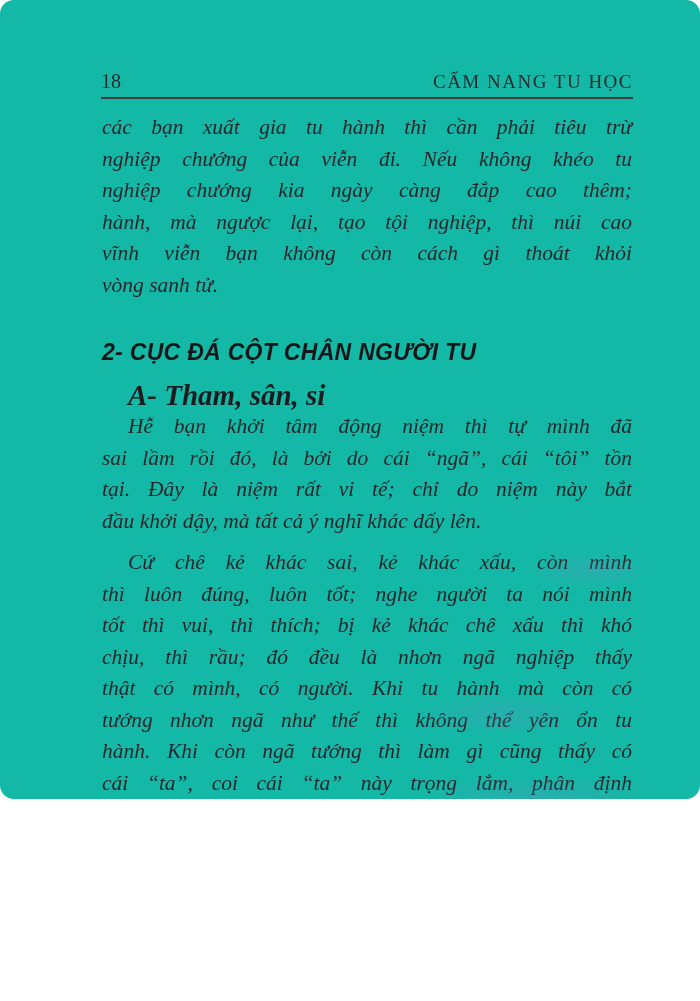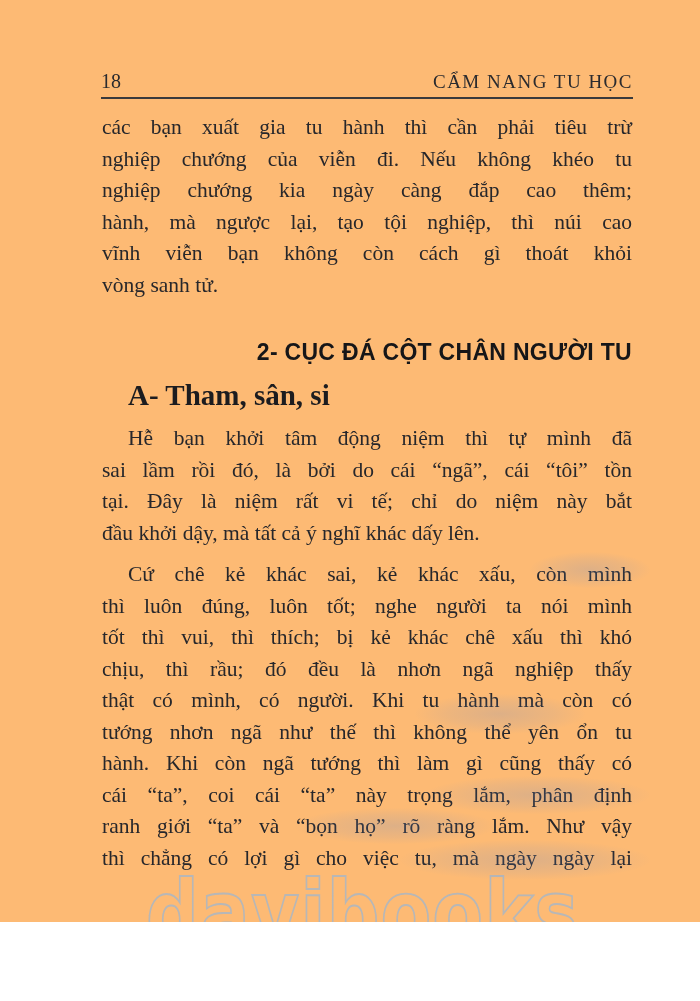--- a/index.html
+++ b/index.html
@@ -1,24 +1,25 @@
 <!DOCTYPE html>
 <html lang="vi"><head>
 <meta charset="utf-8">
 <style>
   html, body { margin: 0; padding: 0; background: #ffffff; }
 
   .page {
     position: relative;
     width: 700px;
-    height: 922px;
-    background: #fdba74;
+    height: 799px;
+    background: #14b8a6;
     overflow: hidden;
     font-family: "Liberation Serif", serif;
     color: #27272b;
+    border-radius: 14px;
   }
 
   
   .header {
     position: absolute;
     left: 101px;
     top: 70px;
     width: 532px;
     display: flex;
     justify-content: space-between;
@@ -34,20 +35,21 @@
   }
 
   
   .body-col {
     position: absolute;
     left: 102px;
     top: 112px;
     width: 530px;
     font-size: 21.5px;
     line-height: 31.5px;
+    font-style: italic;
   }
   .para { margin: 0; padding: 0; }
   .line {
     text-align: justify;
     text-align-last: justify;
     white-space: nowrap;
     height: 31.5px;
   }
   .line.last {
     text-align: center;
@@ -56,31 +58,30 @@
   .line.indent { text-indent: 26px; }
 
   .section-heading {
     margin: 36px 0 0 0;
     font-family: "Liberation Sans", sans-serif;
     font-weight: 600;
     font-size: 23px;
     line-height: 30px;
     letter-spacing: 0.3px;
     color: #161618;
-    text-align: right;
   }
   .subsection-heading {
     margin: 13px 0 0 26px;
     font-family: "Liberation Serif", serif;
     font-weight: bold;
     font-size: 29px;
     line-height: 31px;
     color: #1c1c1f;
   }
-  .para-2 { margin-top: 12px; }
+  .para-2 { }
   .para-3 { margin-top: 10px; }
 
   
   .bleed {
     position: absolute;
     pointer-events: none;
     border-radius: 50%;
     background: radial-gradient(ellipse at center,
       rgba(110, 140, 200, 0.22) 0%,
       rgba(110, 140, 200, 0.10) 45%,

